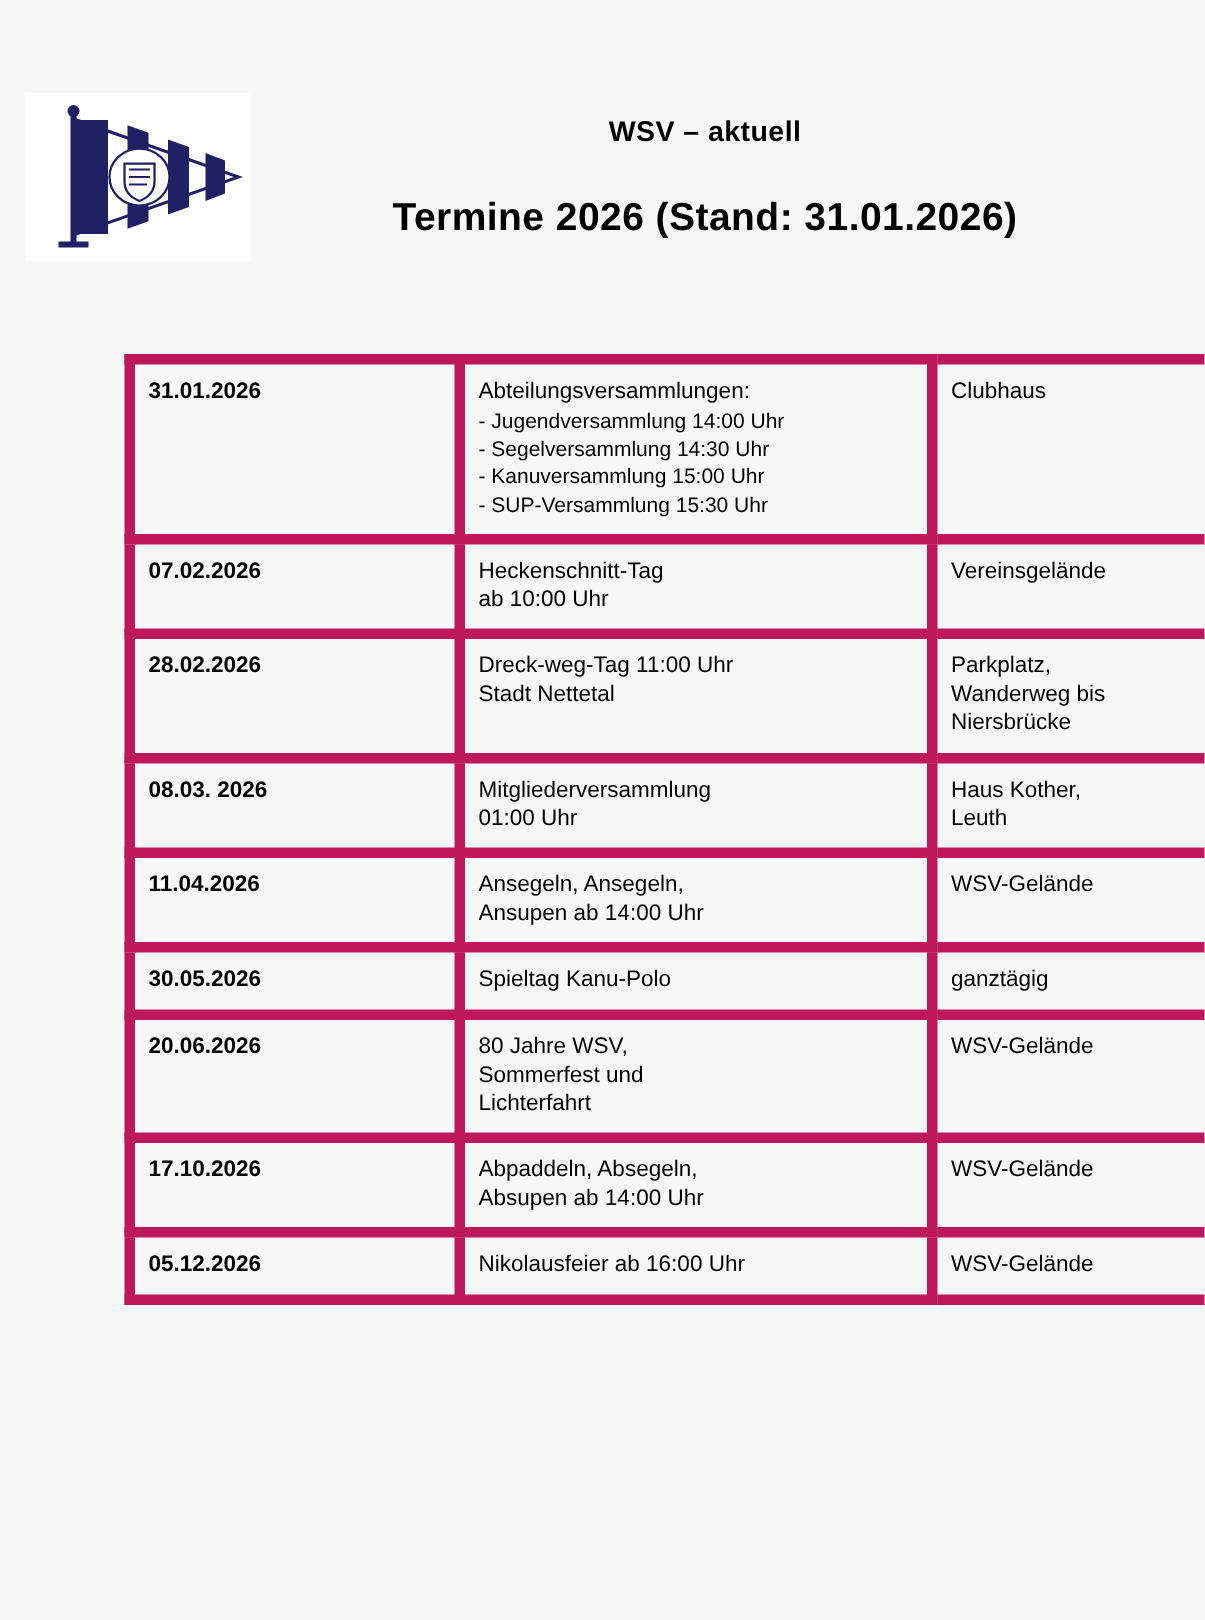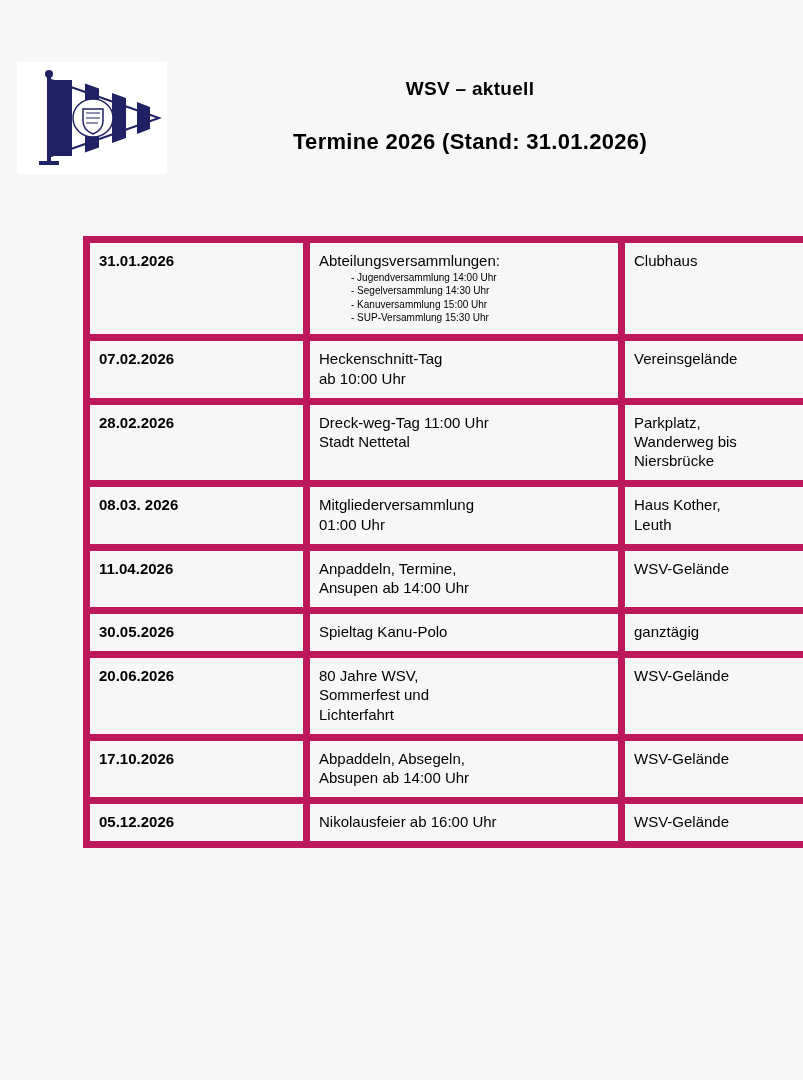--- a/index.html
+++ b/index.html
@@ -50,21 +50,21 @@
     text-align: center;
   }
   .title-main {
     font-size: 19px;
     font-weight: bold;
     letter-spacing: 0.3px;
     margin: 0 0 28px 0;
     line-height: 1.2;
   }
   .title-sub {
-    font-size: 22px;
+    font-size: 26px;
     font-weight: bold;
     letter-spacing: 0.3px;
     margin: 0;
     line-height: 1.2;
   }
 
   
   .table-wrap {
     position: absolute;
     left: 83px;
@@ -89,24 +89,23 @@
     font-size: 15px;
     white-space: nowrap;
   }
   td.col-event {
     width: 290px;
   }
   td.col-place {
     width: 168px;
   }
   .sub-lines {
-    font-size: 10px;
+    font-size: 14px;
     line-height: 1.33;
     margin-top: 1px;
-    margin-left: 32px;
   }
   .small-place {
     font-size: 13.5px;
     line-height: 1.33;
   }
   .line {
     display: block;
   }
 </style>
 </head>
@@ -197,21 +196,21 @@
               </div>
             </td>
             <td class="col-place">
               <span class="line">Haus Kother,</span>
               <span class="line">Leuth</span>
             </td>
           </tr>
           <tr>
             <td class="col-date">11.04.2026</td>
             <td class="col-event">
-              <span class="line">Anpaddeln, Termine,</span>
+              <span class="line">Ansegeln, Ansegeln,</span>
               <div>
                 <span class="line">Ansupen ab 14:00 Uhr</span>
               </div>
             </td>
             <td class="col-place">
               <span class="line">WSV-Gelände</span>
             </td>
           </tr>
           <tr>
             <td class="col-date">30.05.2026</td>

